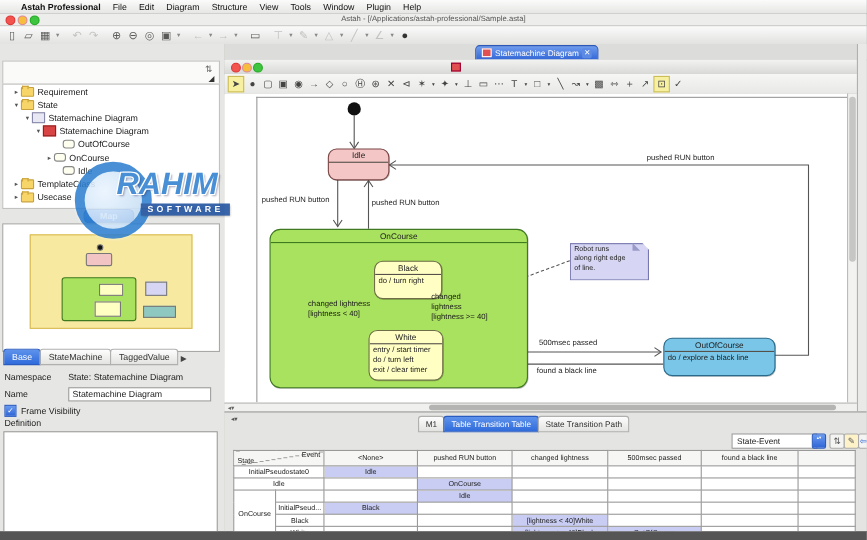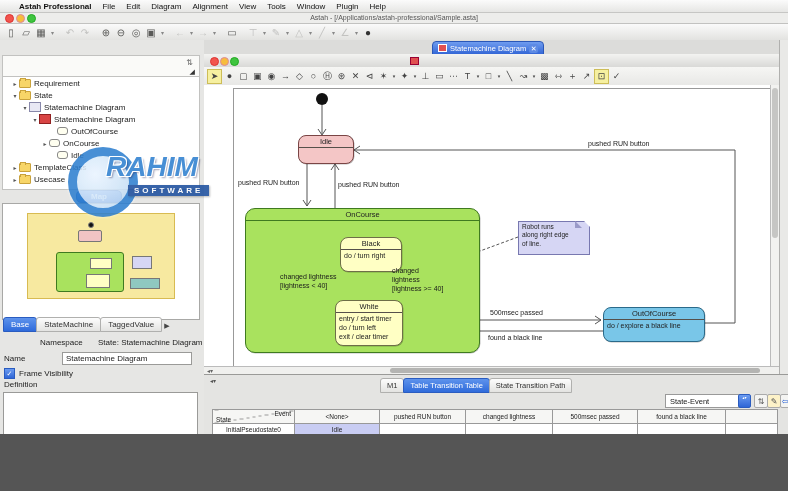--- a/index.html
+++ b/index.html
@@ -1,16 +1,16 @@
 <!DOCTYPE html>
 <html><head>
 <meta charset="utf-8">
 <style>
   html,body{margin:0;padding:0;background:#555;}
-  #root{position:relative;width:788px;height:434px;background:#ffffff;
+  #root{position:relative;width:788px;height:483px;background:#ffffff;
         font-family:"Liberation Sans",sans-serif;font-size:9px;color:#222;overflow:hidden;}
   .abs{position:absolute;}
   
   #menubar{left:0;top:0;width:788px;height:12px;background:linear-gradient(#fbfbfb,#e6e6e4);
            border-bottom:1px solid #c6c6c4;display:flex;align-items:center;gap:11px;padding-left:8px;font-size:8px;color:#111;}
   #menubar .app{font-weight:bold;}
   #menubar .apple{font-size:8px;}
   
   #titlebar{left:0;top:13px;width:788px;height:10px;background:#ededeb;border-bottom:1px solid #c2c2c0;}
   .light{position:absolute;width:7px;height:7px;border-radius:50%;top:1px;}
@@ -137,21 +137,21 @@
 <body>
 
 <div id="root">
 
   <div id="menubar" class="abs">
     <span class="apple"></span>
     <span class="app">Astah Professional</span>
     <span>File</span>
     <span>Edit</span>
     <span>Diagram</span>
-    <span>Alignment</span>
+    <span>Structure</span>
     <span>View</span>
     <span>Tools</span>
     <span>Window</span>
     <span>Plugin</span>
     <span>Help</span>
   </div>
 
   <div id="titlebar" class="abs">
     <span class="light red" style="left:5px"></span>
     <span class="light yellow" style="left:16px"></span>
@@ -262,21 +262,21 @@
     </div>
 
     <div class="tabrow" style="left:3px;top:278px;">
       <span class="ptab sel">Base</span>
       <span class="ptab">StateMachine</span>
       <span class="ptab">TaggedValue</span>
       <span class="ovf">▶</span>
     </div>
 
     <div id="props" class="abs">
-      <div class="prow" style="left:0;top:4px;padding-left:36px;">
+      <div class="prow" style="left:0;top:4px;">
         <span class="plabel">Namespace</span>
         <span>State: Statemachine Diagram</span>
       </div>
       <div class="prow" style="left:0;top:18px;">
         <span class="plabel">Name</span>
         <span class="pfield" style="width:122px;">Statemachine Diagram</span>
       </div>
       <div class="prow" style="left:0;top:34px;">
         <span class="chk">✓</span>
         <span>Frame Visibility</span>

